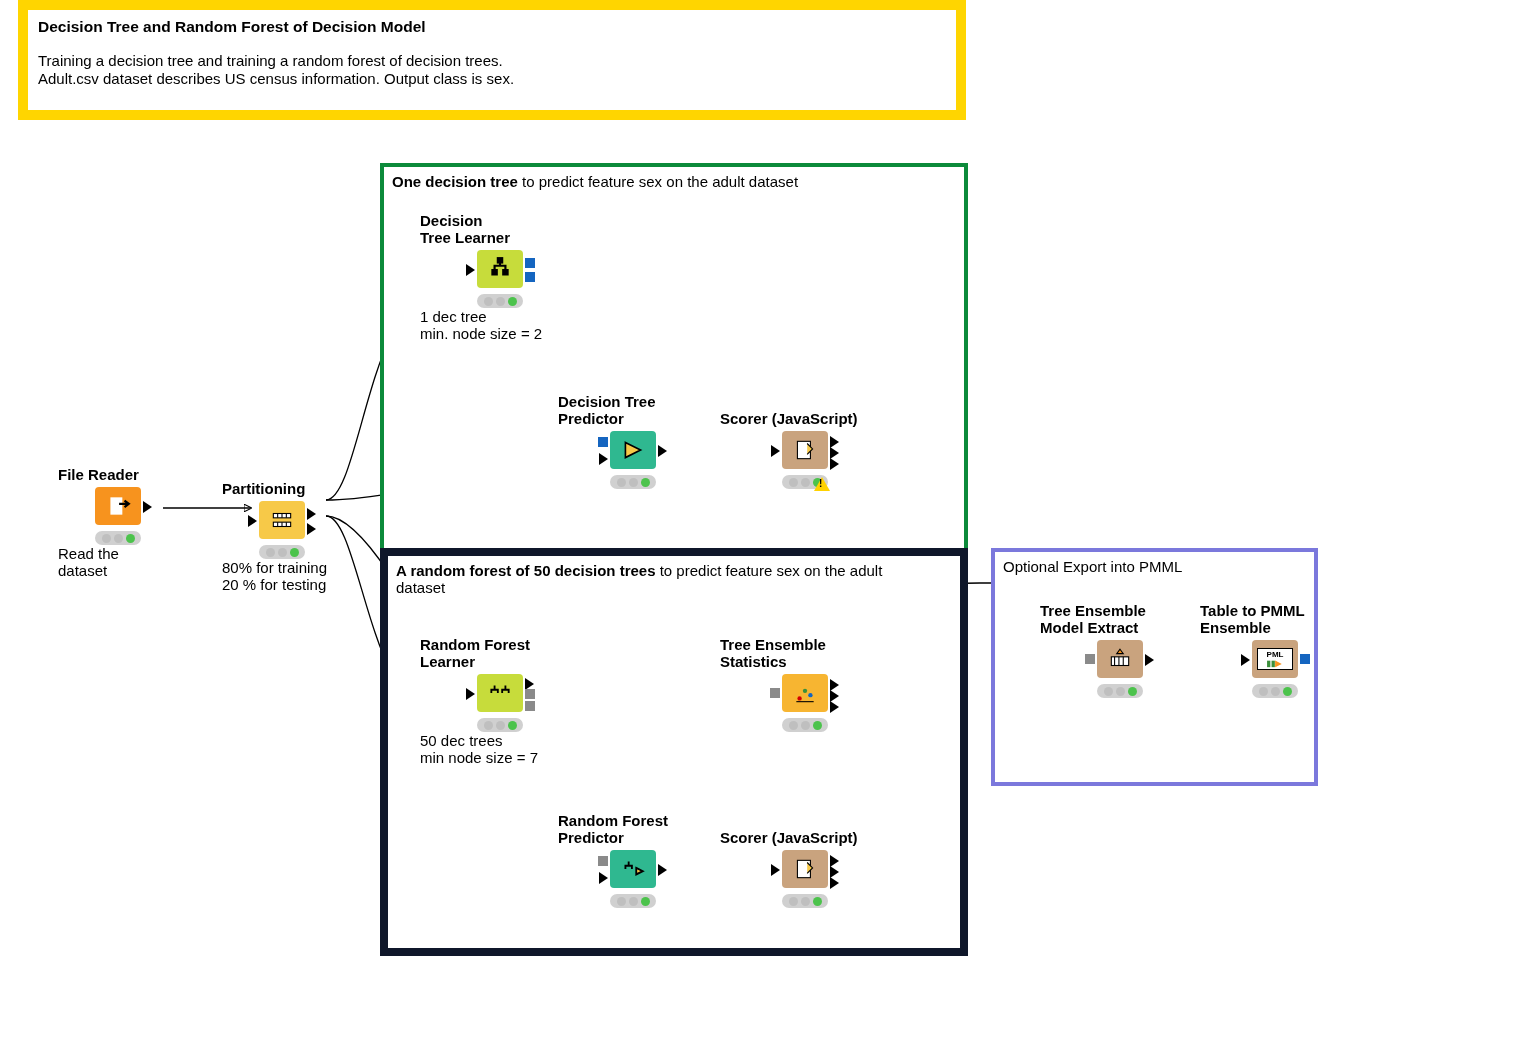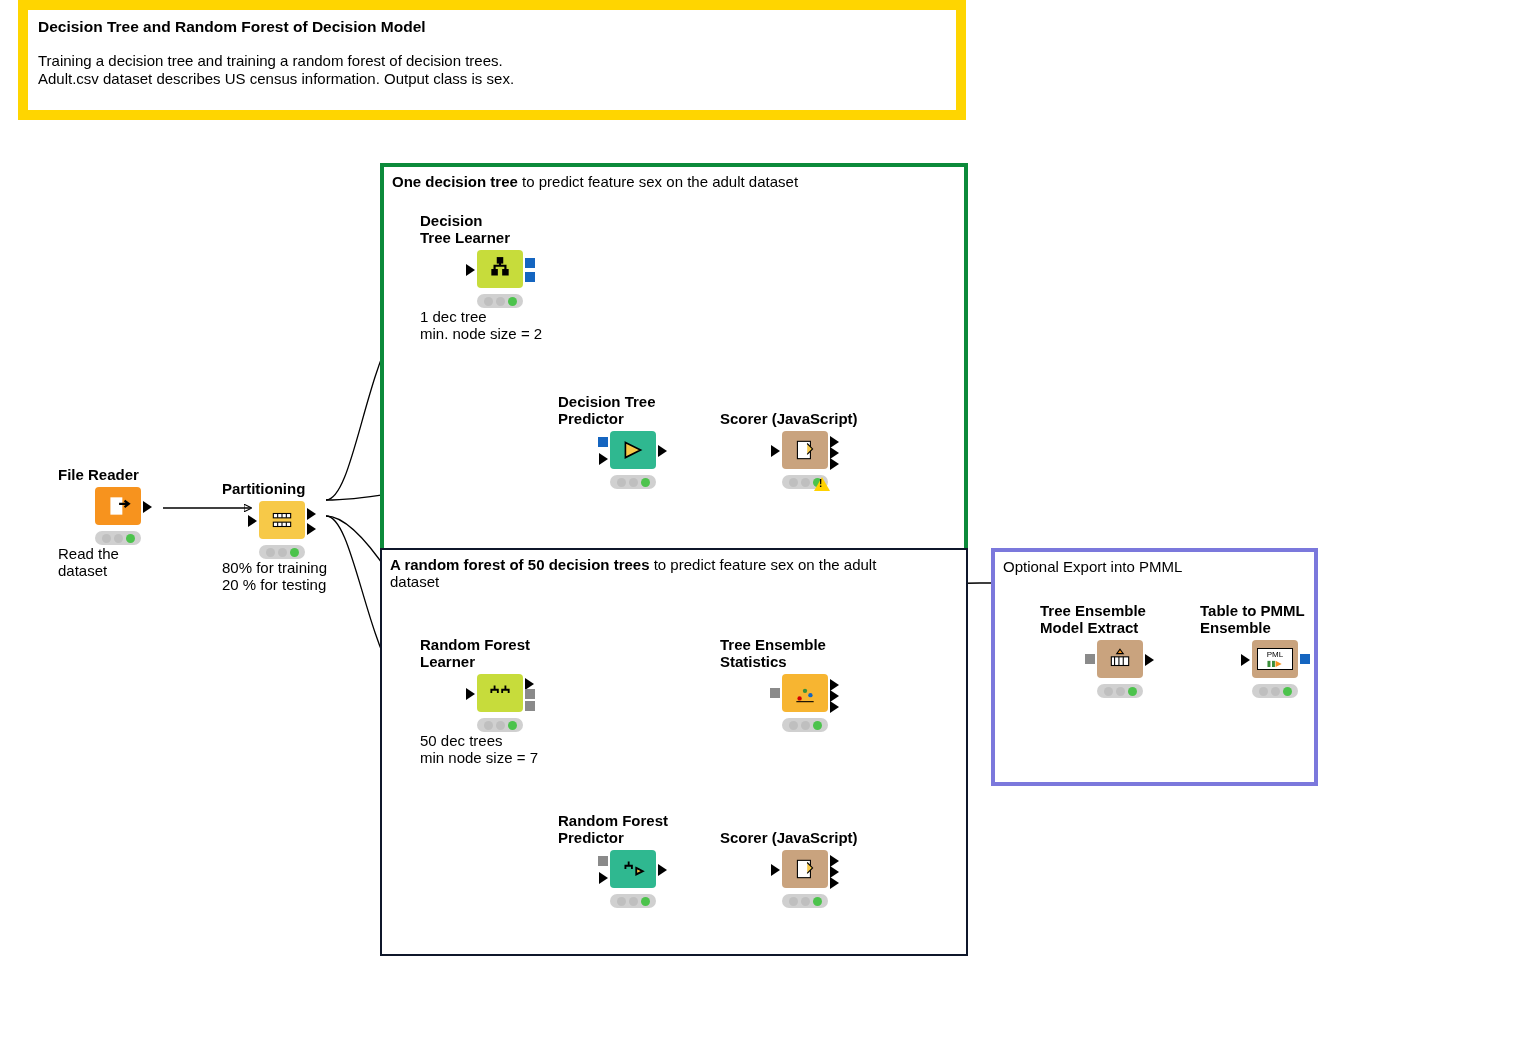--- a/index.html
+++ b/index.html
@@ -7,21 +7,21 @@
 
   
   .desc-box{position:absolute;left:18px;top:0;width:948px;border:10px solid #ffd500;background:#fff;padding:8px 10px 22px 10px;box-sizing:border-box}
   .desc-title{font-weight:bold;font-size:15.5px;margin-bottom:16px}
   .desc-body{font-size:15px;line-height:18px}
 
   
   .group{position:absolute;background:#fff;box-sizing:border-box;padding:6px 8px}
   .group-title{font-size:15px}
   .group-green{border:4px solid #0c8a3a}
-  .group-pink{border:2px solid #0f172a}
+  .group-pink{border:8px solid #0f172a}
   .group-purple{border:4px solid #7b78dc}
 
   
   .node{position:absolute;width:120px;}
   .node-label{font-weight:bold;font-size:15px;line-height:17px;margin-bottom:4px;white-space:pre-line}
   .node-icon{width:46px;height:38px;border-radius:4px;margin:0 auto;position:relative;display:flex;align-items:center;justify-content:center}
   .node-icon svg{width:26px;height:26px}
   .traffic{width:46px;height:14px;border-radius:7px;background:#d0d0d0;margin:6px auto 0;display:flex;align-items:center;justify-content:center;gap:3px;position:relative}
   .traffic .dot{width:9px;height:9px;border-radius:50%;background:#bfbfbf}
   .traffic .dot.on{background:#4cc34c}
@@ -319,21 +319,21 @@
         <span class="dot"></span>
         <span class="dot"></span>
         <span class="dot on"></span>
       </div>
   </div>
 
   <div class="node" style="left:1200px;top:602px;width:150px">
     <div class="node-label">Table to PMML
 Ensemble</div>
     <div class="node-icon ic-tan">
-      <div style="font-size:8px;font-weight:normal;line-height:9px;background:#fff;border:1px solid #000;padding:1px 9px"><span>PML</span><br><span style="color:#3b8f3b">▮▮</span><span style="color:#f7931e">▶</span></div>
+      <div style="font-size:8px;font-weight:bold;line-height:9px;background:#fff;border:1px solid #000;padding:1px 9px"><span>PML</span><br><span style="color:#3b8f3b">▮▮</span><span style="color:#f7931e">▶</span></div>
       <span class="port data-in" style="left:-11px;top:14px"></span>
       <span class="port model" style="right:-12px;top:14px"></span>
     </div>
     <div class="traffic">
         <span class="dot"></span>
         <span class="dot"></span>
         <span class="dot on"></span>
       </div>
   </div>
 

